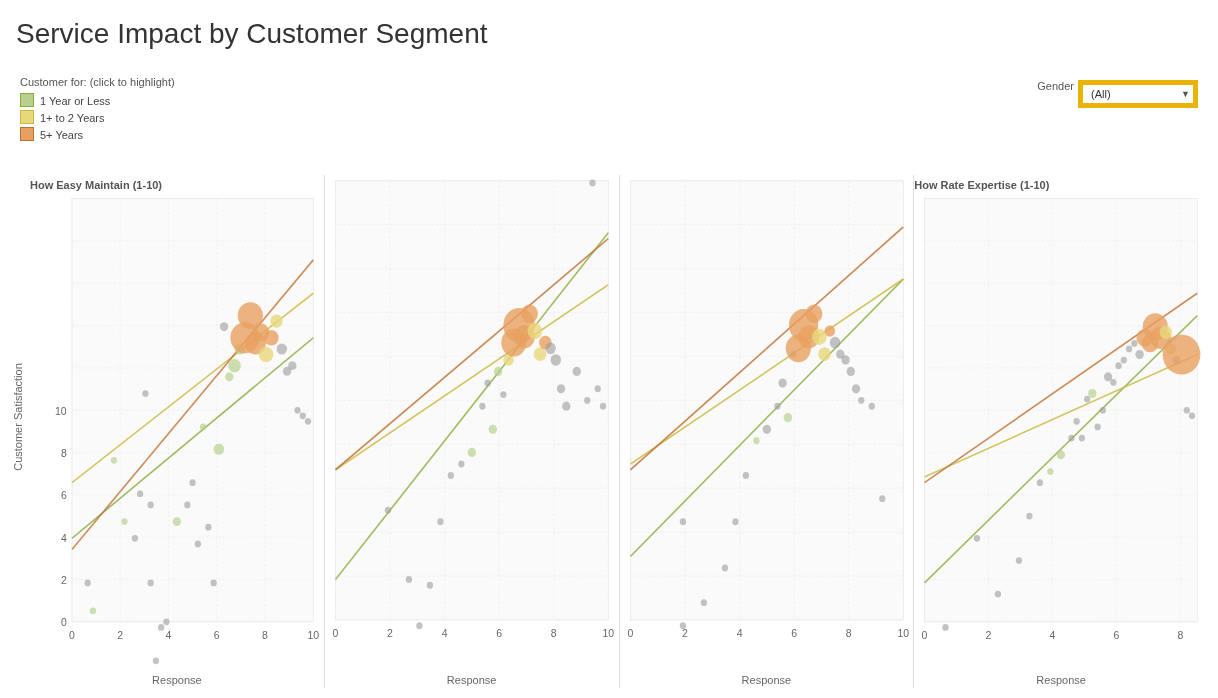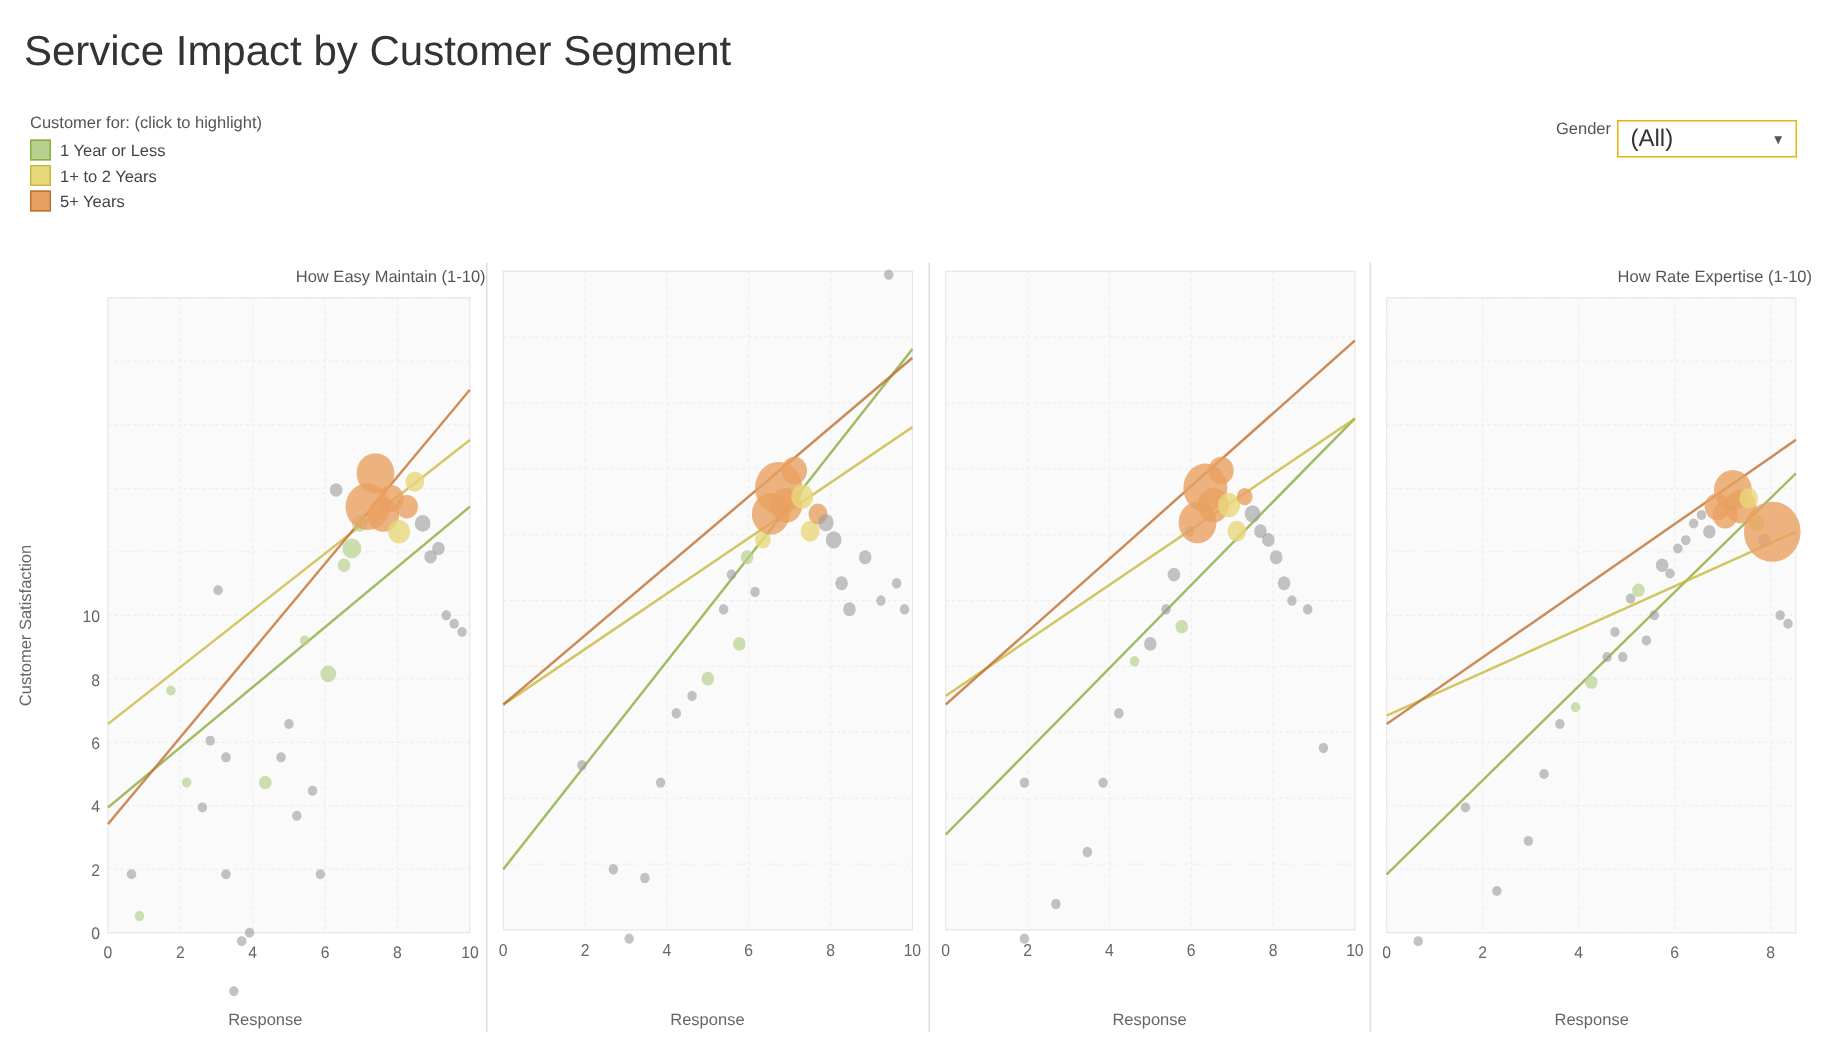--- a/index.html
+++ b/index.html
@@ -47,24 +47,24 @@
       top: 80px;
       right: 20px;
       display: flex;
       gap: 4px;
     }
     .gender-label {
       font-size: 11px;
       color: #555;
     }
     .gender-select {
-      border: 1px solid #eab308;
+      border: 5px solid #eab308;
       background: #fff;
       padding: 3px 24px 3px 8px;
-      font-size: 16px;
+      font-size: 11px;
       color: #333;
       appearance: none;
       -webkit-appearance: none;
       position: relative;
       cursor: pointer;
       width: 120px;
     }
     .gender-select-wrapper {
       position: relative;
       width: 120px;
@@ -73,24 +73,25 @@
       content: '▼';
       font-size: 9px;
       position: absolute;
       right: 8px;
       top: 50%;
       transform: translateY(-50%);
       pointer-events: none;
       color: #555;
     }
     .chart-title {
-      text-align: right;
+      text-align: left;
       font-size: 11px;
       color: #555;
       padding: 4px 0 2px 0;
+      font-weight: bold;
     }
     .x-axis-label {
       text-align: center;
       font-size: 11px;
       color: #666;
       padding: 2px 0;
     }
     .main-content {
       position: absolute;
       top: 175px;

